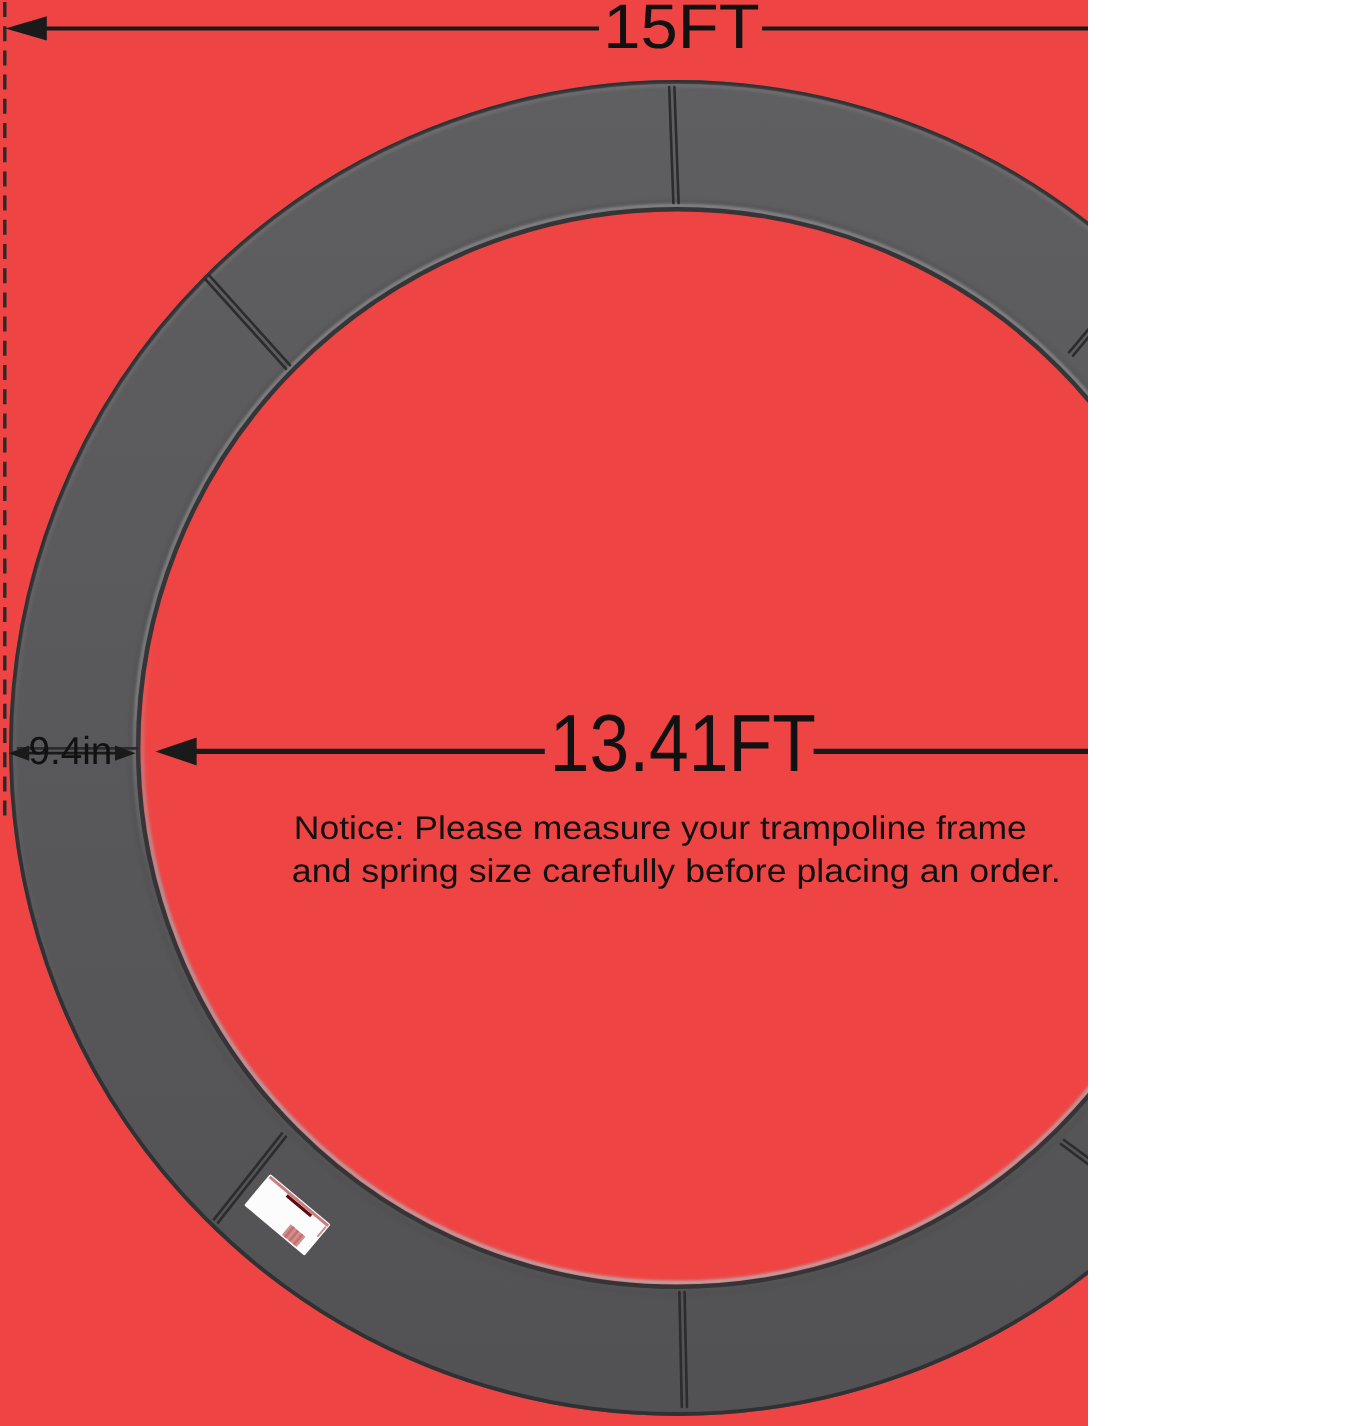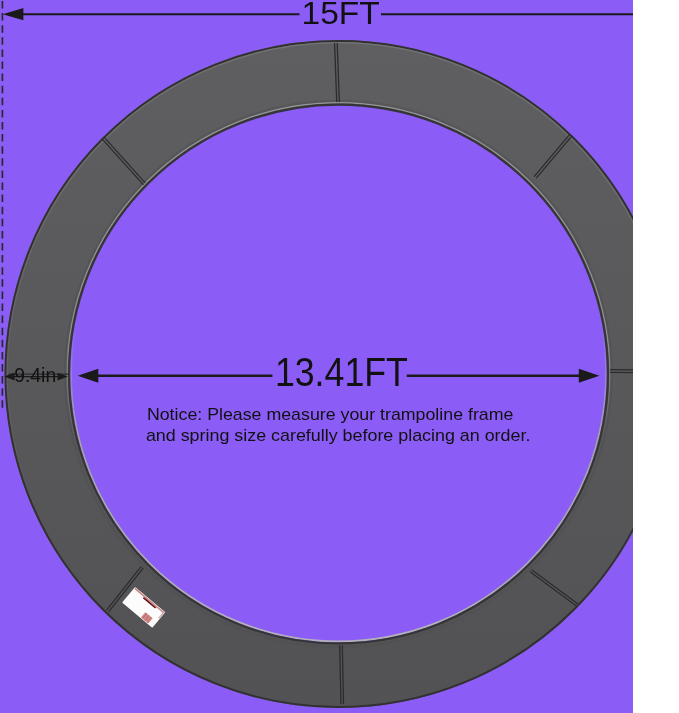--- a/index.html
+++ b/index.html
@@ -1,16 +1,16 @@
 <!DOCTYPE html>
 <html><head>
 <meta charset="utf-8">
 <style>
   html,body{margin:0;padding:0;background:#ffffff;}
-  .wrap{width:633px;height:713px;position:relative;overflow:hidden;background:#8b5cf6;}
+  .wrap{width:544px;height:713px;position:relative;overflow:hidden;background:#ef4444;}
   svg{display:block;}
   text{font-family:"Liberation Sans",sans-serif;fill:#111111;}
 </style>
 </head>
 <body>
 <div class="wrap">
 <svg width="679" height="713" viewBox="0 0 679 713" xmlns="http://www.w3.org/2000/svg">
   <defs>
     <linearGradient id="ringGrad" x1="0" y1="0" x2="0" y2="1">
       <stop offset="0" stop-color="#5f5f61"></stop>

